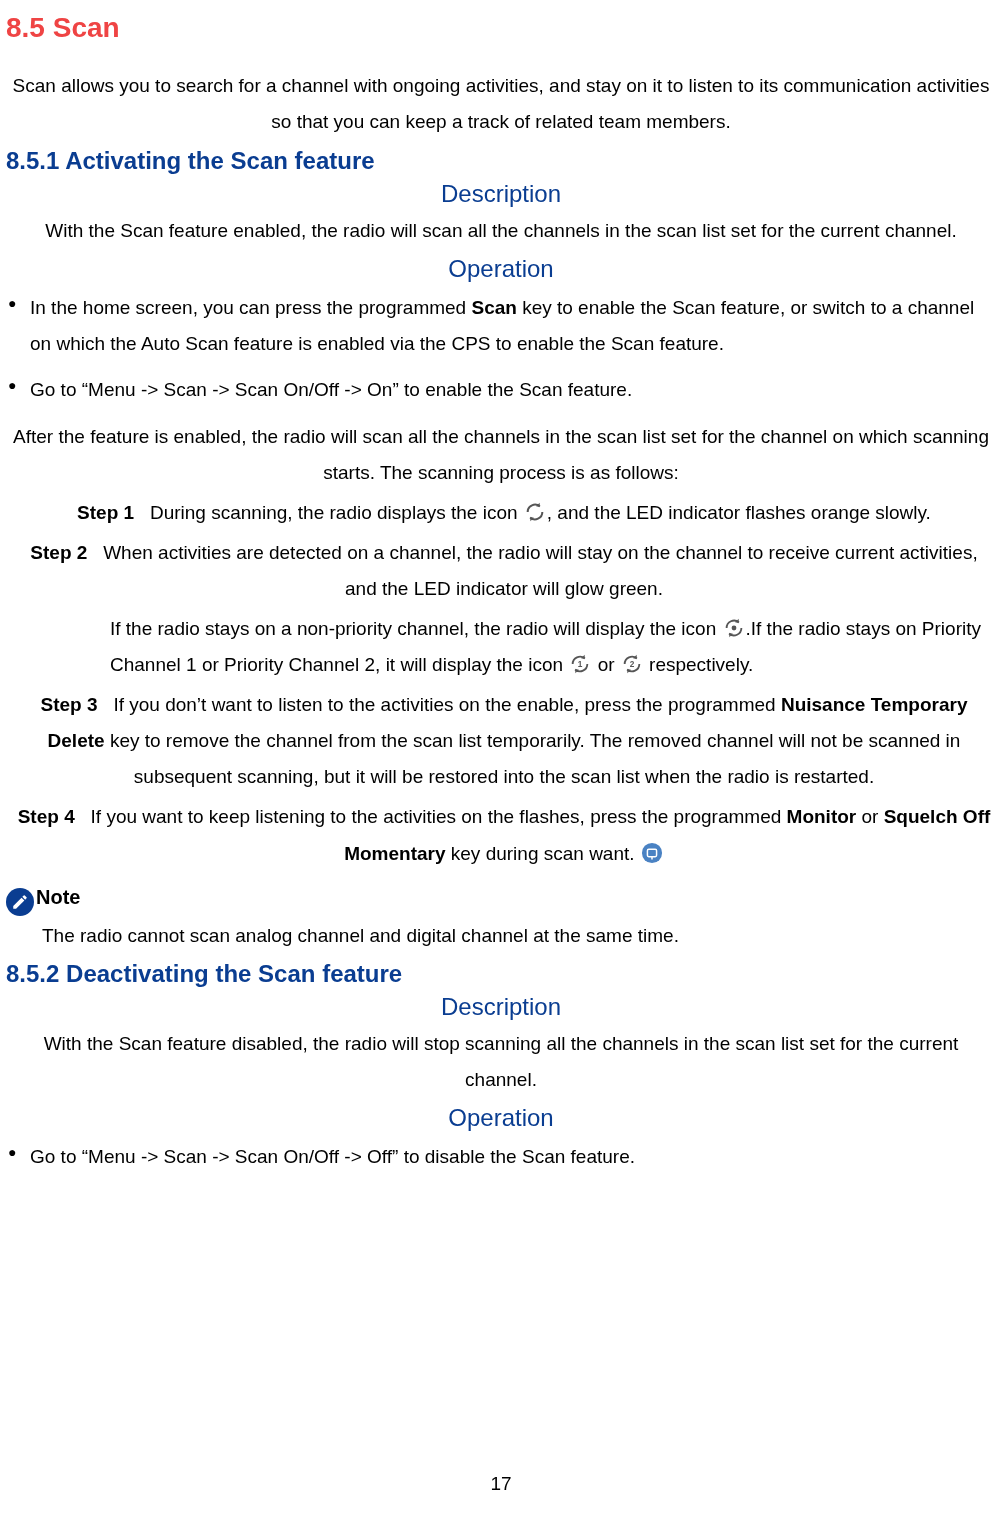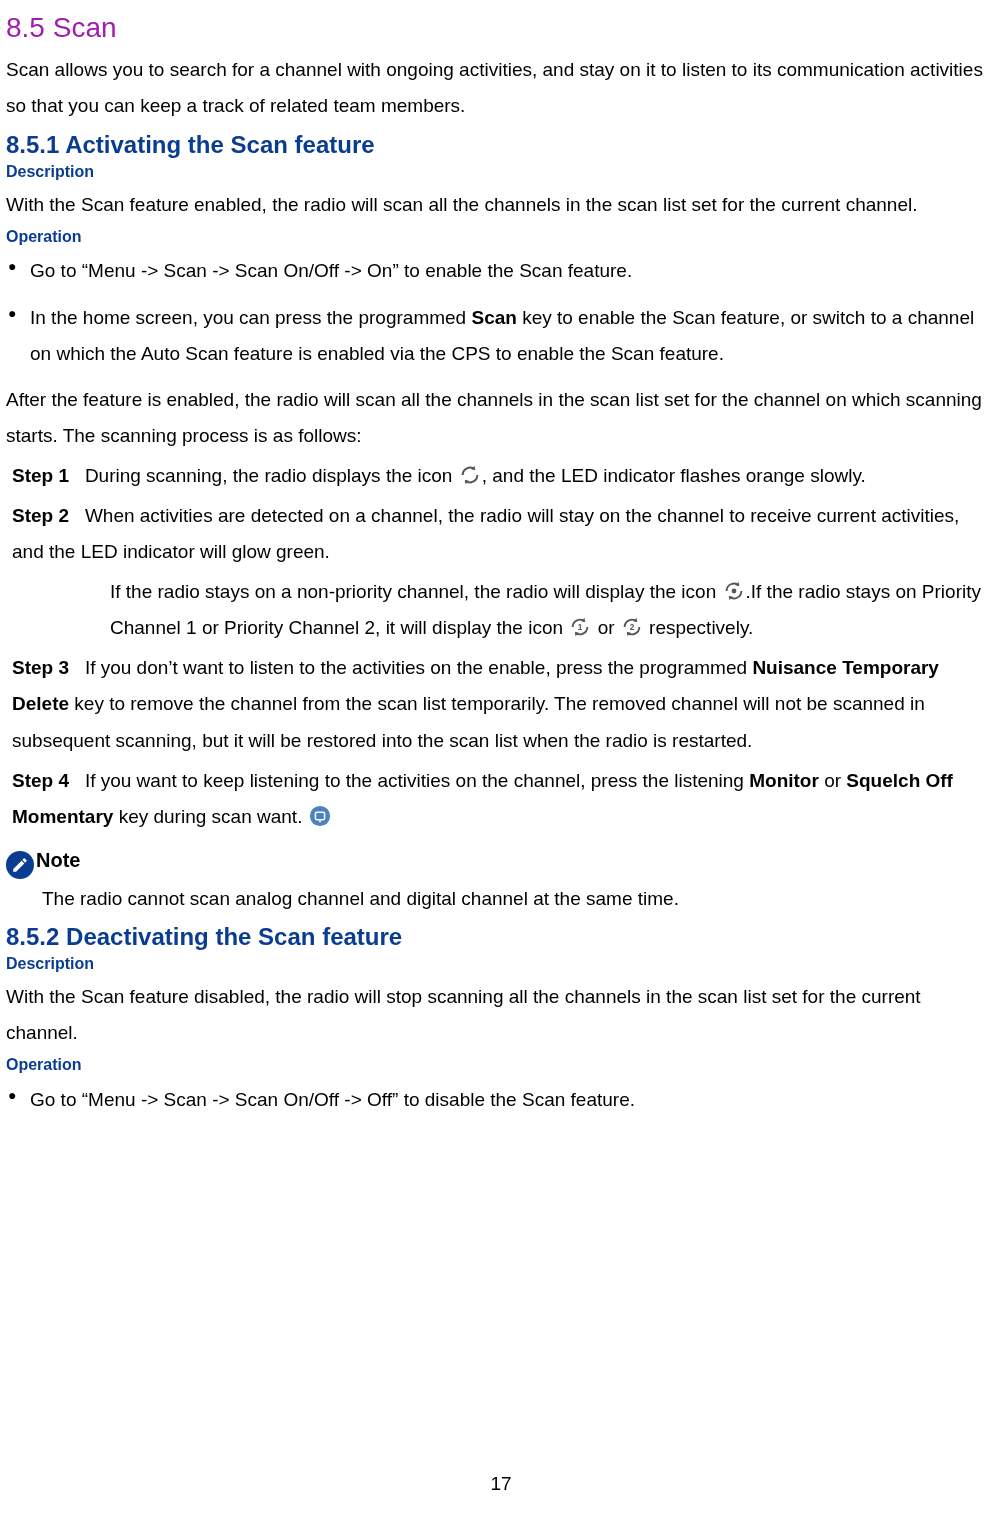--- a/index.html
+++ b/index.html
@@ -6,43 +6,44 @@
   body {
     font-family: Arial, Helvetica, sans-serif;
     width: 1002px;
     height: 1514px;
     padding: 10px 6px 0 6px;
     color: #000;
     font-size: 19px;
     line-height: 1.9;
   }
   .h1 {
-    color: #a21caf;
-    font-weight: normal;
+    color: #ef4444;
+    font-weight: bold;
     font-size: 28px;
     line-height: 1.3;
-    margin-bottom: 6px;
+    margin-bottom: 22px;
   }
   .h1-num { font-size: 28px; }
   .h2 {
     color: #0a3d91;
     font-weight: bold;
     font-size: 24px;
     line-height: 1.3;
     margin-top: 4px;
     margin-bottom: 0px;
   }
   .h2-num { font-size: 24px; }
   .h3 {
     color: #0a3d91;
-    font-weight: bold;
-    font-size: 16px;
+    font-weight: normal;
+    font-size: 24px;
     line-height: 1.3;
     margin-top: 2px;
     margin-bottom: 4px;
+    text-align: center;
   }
   .p { margin-bottom: 4px; }
   .ul { list-style: none; padding-left: 24px; margin: 6px 0 6px 0; }
   .ul li { position: relative; margin-bottom: 10px; }
   .ul li::before {
     content: "●";
     position: absolute;
     left: -22px;
     top: 0;
     font-size: 14px;
@@ -78,21 +79,21 @@
   .inline-icon.big svg { width: 26px; height: 26px;}
   .footer {
     position: absolute;
     bottom: 12px;
     left: 0;
     width: 1002px;
     text-align: center;
     font-size: 19px;
   }
   
-  .block { margin-bottom: 4px; }
+  .block { margin-bottom: 4px; text-align: center; }
 </style>
 </head>
 <body>
 
 <div class="h1">
   <span class="h1-num">8.5</span>
   <span>Scan</span>
 </div>
 
 <div class="p block">Scan allows you to search for a channel with ongoing activities, and stay on it to listen to its communication activities so that you can keep a track of related team members.</div>
@@ -102,24 +103,24 @@
   <span>Activating the Scan feature</span>
 </div>
 
 <div class="h3">Description</div>
 <div class="p block">With the Scan feature enabled, the radio will scan all the channels in the scan list set for the current channel.</div>
 
 <div class="h3">Operation</div>
 
 <ul class="ul">
   <li>
-    <span>Go to “Menu -&gt; Scan -&gt; Scan On/Off -&gt; On” to enable the Scan feature.</span>
+    <span>In the home screen, you can press the programmed </span><span class="strong">Scan</span><span> key to enable the Scan feature, or switch to a channel on which the Auto Scan feature is enabled via the CPS to enable the Scan feature.</span>
   </li>
   <li>
-    <span>In the home screen, you can press the programmed </span><span class="strong">Scan</span><span> key to enable the Scan feature, or switch to a channel on which the Auto Scan feature is enabled via the CPS to enable the Scan feature.</span>
+    <span>Go to “Menu -&gt; Scan -&gt; Scan On/Off -&gt; On” to enable the Scan feature.</span>
   </li>
 </ul>
 
 <div class="p block">After the feature is enabled, the radio will scan all the channels in the scan list set for the channel on which scanning starts. The scanning process is as follows:</div>
 
 <div class="p block indent-step">
   <span class="step-label">Step 1</span>
   &nbsp;&nbsp;<span>During scanning, the radio displays the icon </span>
   <span class="inline-icon">
     <svg viewBox="0 0 24 24" fill="none" stroke="#555" stroke-width="2.2">
@@ -169,21 +170,21 @@
   <span> respectively.</span>
 </div>
 
 <div class="p block indent-step">
   <span class="step-label">Step 3</span>
   &nbsp;&nbsp;<span>If you don’t want to listen to the activities on the enable, press the programmed </span><span class="strong">Nuisance Temporary Delete</span><span> key to remove the channel from the scan list temporarily. The removed channel will not be scanned in subsequent scanning, but it will be restored into the scan list when the radio is restarted.</span>
 </div>
 
 <div class="p block indent-step">
   <span class="step-label">Step 4</span>
-  &nbsp;&nbsp;<span>If you want to keep listening to the activities on the channel, press the listening </span><span class="strong">Monitor</span><span> or </span><span class="strong">Squelch Off Momentary</span><span> key during scan want. </span>
+  &nbsp;&nbsp;<span>If you want to keep listening to the activities on the flashes, press the programmed </span><span class="strong">Monitor</span><span> or </span><span class="strong">Squelch Off Momentary</span><span> key during scan want. </span>
   <span class="inline-icon">
     <svg viewBox="0 0 24 24">
       <rect x="1" y="1" width="22" height="22" rx="11" fill="#4a82c3"></rect>
       <rect x="7" y="8" width="10" height="8" rx="1.5" fill="none" stroke="#fff" stroke-width="1.6"></rect>
       <line x1="12" y1="16" x2="12" y2="19" stroke="#fff" stroke-width="1.6"></line>
     </svg>
   </span>
 </div>
 
 <div class="note-line">

